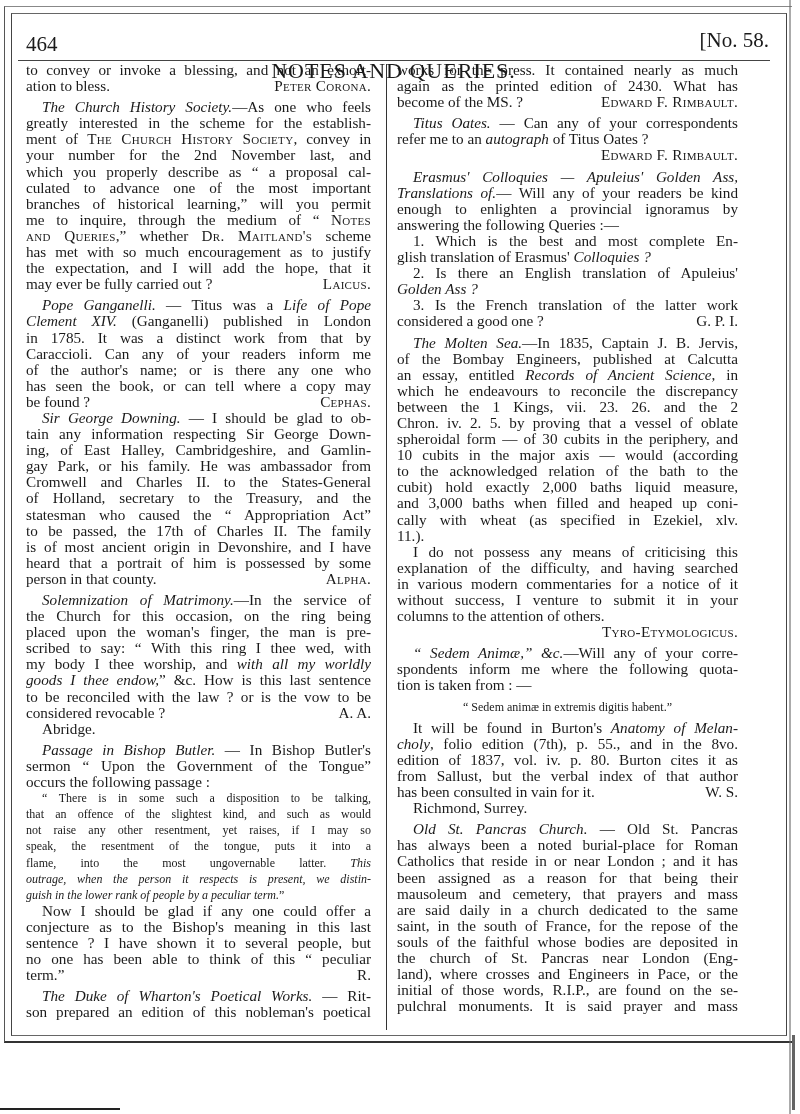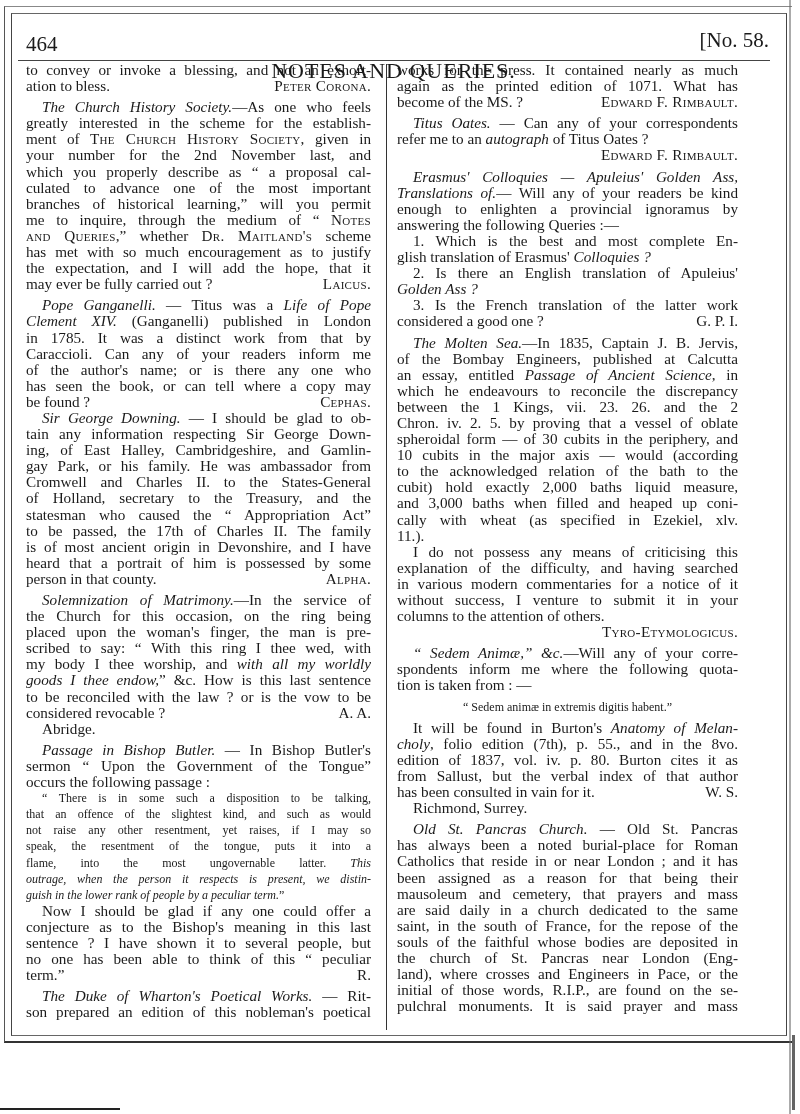--- a/index.html
+++ b/index.html
@@ -57,21 +57,21 @@
     <span class="line sigline">
       <span>ation to bless.</span>
       <span class="sc">Peter Corona.</span>
     </span>
   </div>
   <span class="gap"></span>
 
   <div>
     <span class="line indent"><i>The Church History Society.</i><span>—As one who feels</span></span>
     <span class="line">greatly interested in the scheme for the establish-</span>
-    <span class="line"><span>ment of </span><span class="sc">The Church History Society</span><span>, given in</span></span>
+    <span class="line"><span>ment of </span><span class="sc">The Church History Society</span><span>, convey in</span></span>
     <span class="line">your number for the 2nd November last, and</span>
     <span class="line">which you properly describe as “ a proposal cal-</span>
     <span class="line">culated to advance one of the most important</span>
     <span class="line">branches of historical learning,” will you permit</span>
     <span class="line"><span>me to inquire, through the medium of “ </span><span class="sc">Notes</span></span>
     <span class="line"><span class="sc">and Queries</span><span>,” whether </span><span class="sc">Dr. Maitland's</span><span> scheme</span></span>
     <span class="line">has met with so much encouragement as to justify</span>
     <span class="line">the expectation, and I will add the hope, that it</span>
     <span class="line sigline">
       <span>may ever be fully carried out ?</span>
@@ -154,21 +154,21 @@
   <div>
     <span class="line indent"><i>The Duke of Wharton's Poetical Works.</i><span> — Rit-</span></span>
     <span class="line">son prepared an edition of this nobleman's poetical</span>
   </div>
 </div>
 
 <div class="column col-right">
  <div class="right-col-inner">
   <div>
     <span class="line">works for the press.  It contained nearly as much</span>
-    <span class="line">again as the printed edition of 1071.  What has</span>
+    <span class="line">again as the printed edition of 2430.  What has</span>
     <span class="line sigline">
       <span>become of the MS. ?</span>
       <span class="sc">Edward F. Rimbault.</span>
     </span>
   </div>
   <span class="gap"></span>
 
   <div>
     <span class="line indent"><i>Titus Oates.</i><span> — Can any of your correspondents</span></span>
     <span class="line last"><span>refer me to an </span><i>autograph</i><span> of Titus Oates ?</span></span>
@@ -189,21 +189,21 @@
     <span class="line sigline">
       <span>considered a good one ?</span>
       <span>G. P. I.</span>
     </span>
   </div>
   <span class="gap"></span>
 
   <div>
     <span class="line indent"><i>The Molten Sea.</i><span>—In 1835, Captain J. B. Jervis,</span></span>
     <span class="line">of the Bombay Engineers, published at Calcutta</span>
-    <span class="line"><span>an essay, entitled </span><i>Passage of Ancient Science</i><span>, in</span></span>
+    <span class="line"><span>an essay, entitled </span><i>Records of Ancient Science</i><span>, in</span></span>
     <span class="line">which he endeavours to reconcile the discrepancy</span>
     <span class="line">between the 1 Kings, vii. 23. 26. and the 2</span>
     <span class="line">Chron. iv. 2. 5. by proving that a vessel of oblate</span>
     <span class="line">spheroidal form — of 30 cubits in the periphery, and</span>
     <span class="line">10 cubits in the major axis — would (according</span>
     <span class="line">to the acknowledged relation of the bath to the</span>
     <span class="line">cubit) hold exactly 2,000 baths liquid measure,</span>
     <span class="line">and 3,000 baths when filled and heaped up coni-</span>
     <span class="line">cally with wheat (as specified in Ezekiel, xlv.</span>
     <span class="line last">11.).</span>

